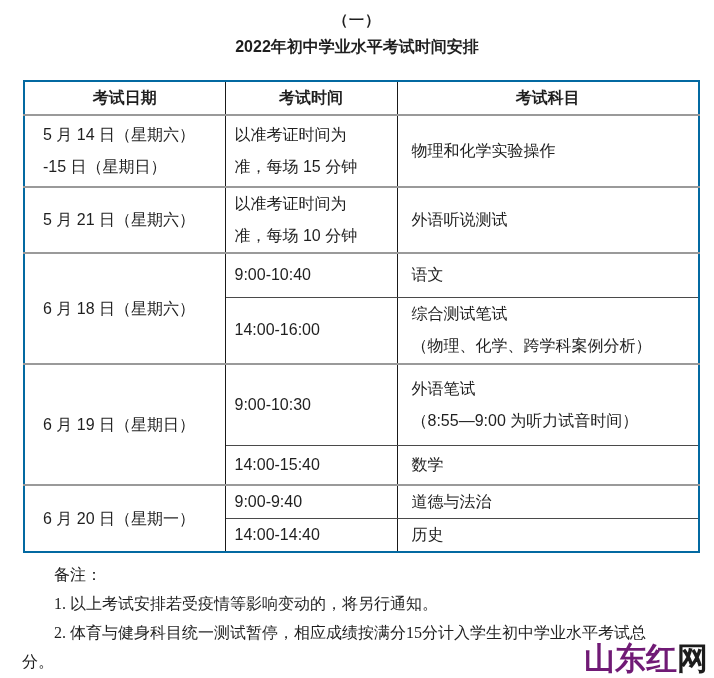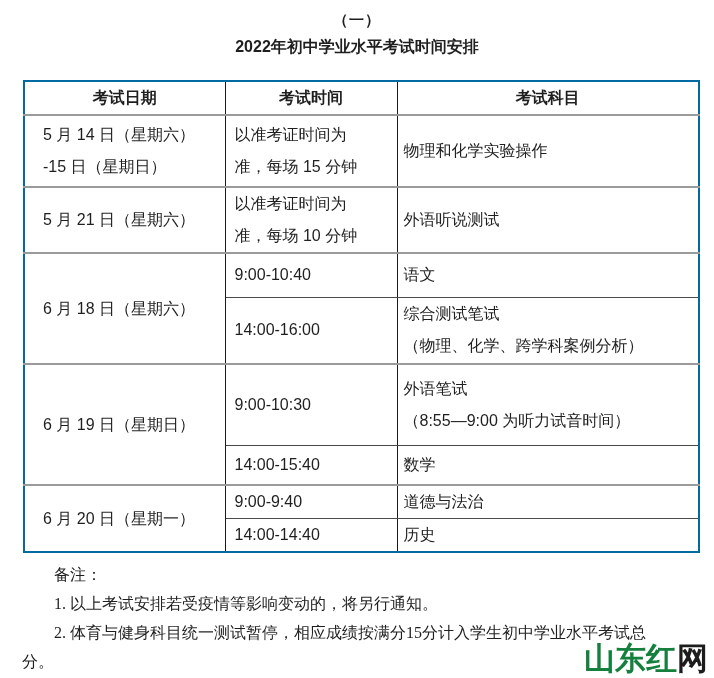--- a/index.html
+++ b/index.html
@@ -28,31 +28,31 @@
     vertical-align:middle;font-weight:normal;
     white-space:pre-line;line-height:2.0;padding:0;
   }
   .schedule tr.head th{
     font-weight:bold;text-align:center;font-size:16px;line-height:1.3;
   }
   .schedule tr.group td{border-top:2px solid #9a9a9a;}
   .schedule tr.sub td{border-top:1px solid #4a4a4a;}
   .schedule td.date{text-align:left;padding-left:18px;}
   .schedule td.time{text-align:left;padding-left:9px;}
-  .schedule td.subject{text-align:left;padding-left:6px;}
+  .schedule td.subject{text-align:left;padding-left:14px;}
   .notes{
     position:absolute;left:22px;top:560px;width:642px;
     font-size:16px;
   }
   .notes p{margin:0;text-indent:2em;line-height:1.82;font-family:Liberation Serif, serif;}
   .watermark{
     position:absolute;right:6px;bottom:2px;
     font-size:31px;font-weight:bold;line-height:1.1;white-space:nowrap;
   }
-  .wm-orange{color:#15803d;}
+  .wm-orange{color:#701a75;}
   .wm-dark{color:#1c1c1c;}
 </style>
 </head>
 <body>
 
 <div class="page">
 
   <div class="title">（一）</div>
   <div class="subtitle">2022年初中学业水平考试时间安排</div>
 

